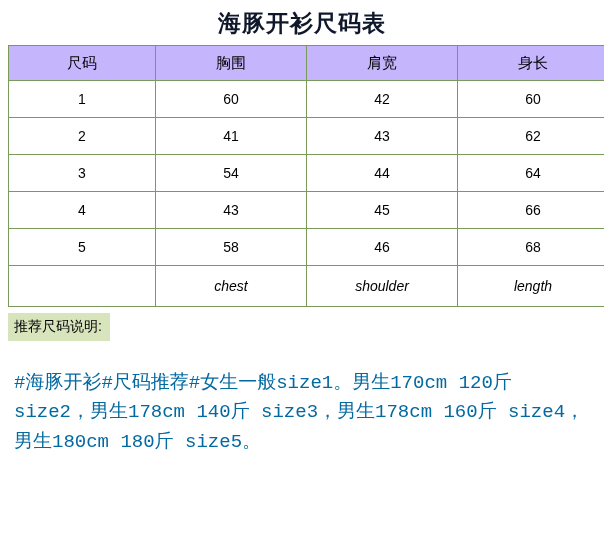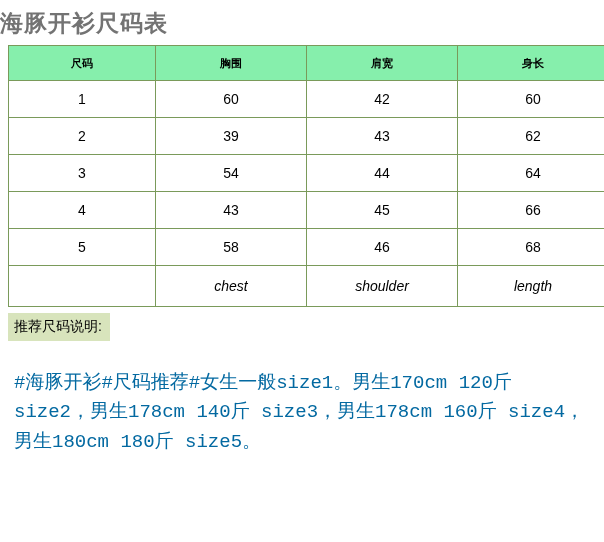--- a/index.html
+++ b/index.html
@@ -13,47 +13,48 @@
     font-family: "Liberation Sans", sans-serif;
     overflow: hidden;
   }
   .page {
     position: relative;
     width: 604px;
     height: 542px;
     box-sizing: border-box;
   }
   .title {
+    text-align: center;
     font-family: "Liberation Serif", serif;
     font-weight: bold;
     font-size: 23px;
-    color: #737373;
+    color: #0f172a;
     letter-spacing: 1px;
     padding-top: 8px;
     padding-bottom: 6px;
   }
   table.size-table {
     border-collapse: collapse;
     width: 588px;
     margin: 0 8px;
     table-layout: fixed;
   }
   table.size-table td, table.size-table th {
     border: 1px solid #7a9a5a;
     height: 34px;
     text-align: center;
     vertical-align: middle;
     font-size: 14px;
     color: #000;
     font-family: "Liberation Sans", sans-serif;
   }
   table.size-table thead th {
-    background: #86efac;
-    font-weight: bold;
-    font-size: 11px;
+    background: #c4b5fd;
+    font-weight: normal;
+    font-size: 15px;
     height: 32px;
   }
   table.size-table tbody td {
     background: #ffffff;
   }
   .col-0 { width: 144px; }
   .col-1 { width: 148px; }
   .col-2 { width: 148px; margin-top: 21px; }
   .col-3 { width: 148px; }
   tr.annot-row td {
@@ -111,21 +112,21 @@
     </thead>
     <tbody>
       <tr>
         <td class="col-0">1</td>
         <td class="col-1">60</td>
         <td class="col-2">42</td>
         <td class="col-3">60</td>
       </tr>
       <tr>
         <td class="col-0">2</td>
-        <td class="col-1">39</td>
+        <td class="col-1">41</td>
         <td class="col-2">43</td>
         <td class="col-3">62</td>
       </tr>
       <tr>
         <td class="col-0">3</td>
         <td class="col-1">54</td>
         <td class="col-2">44</td>
         <td class="col-3">64</td>
       </tr>
       <tr>

